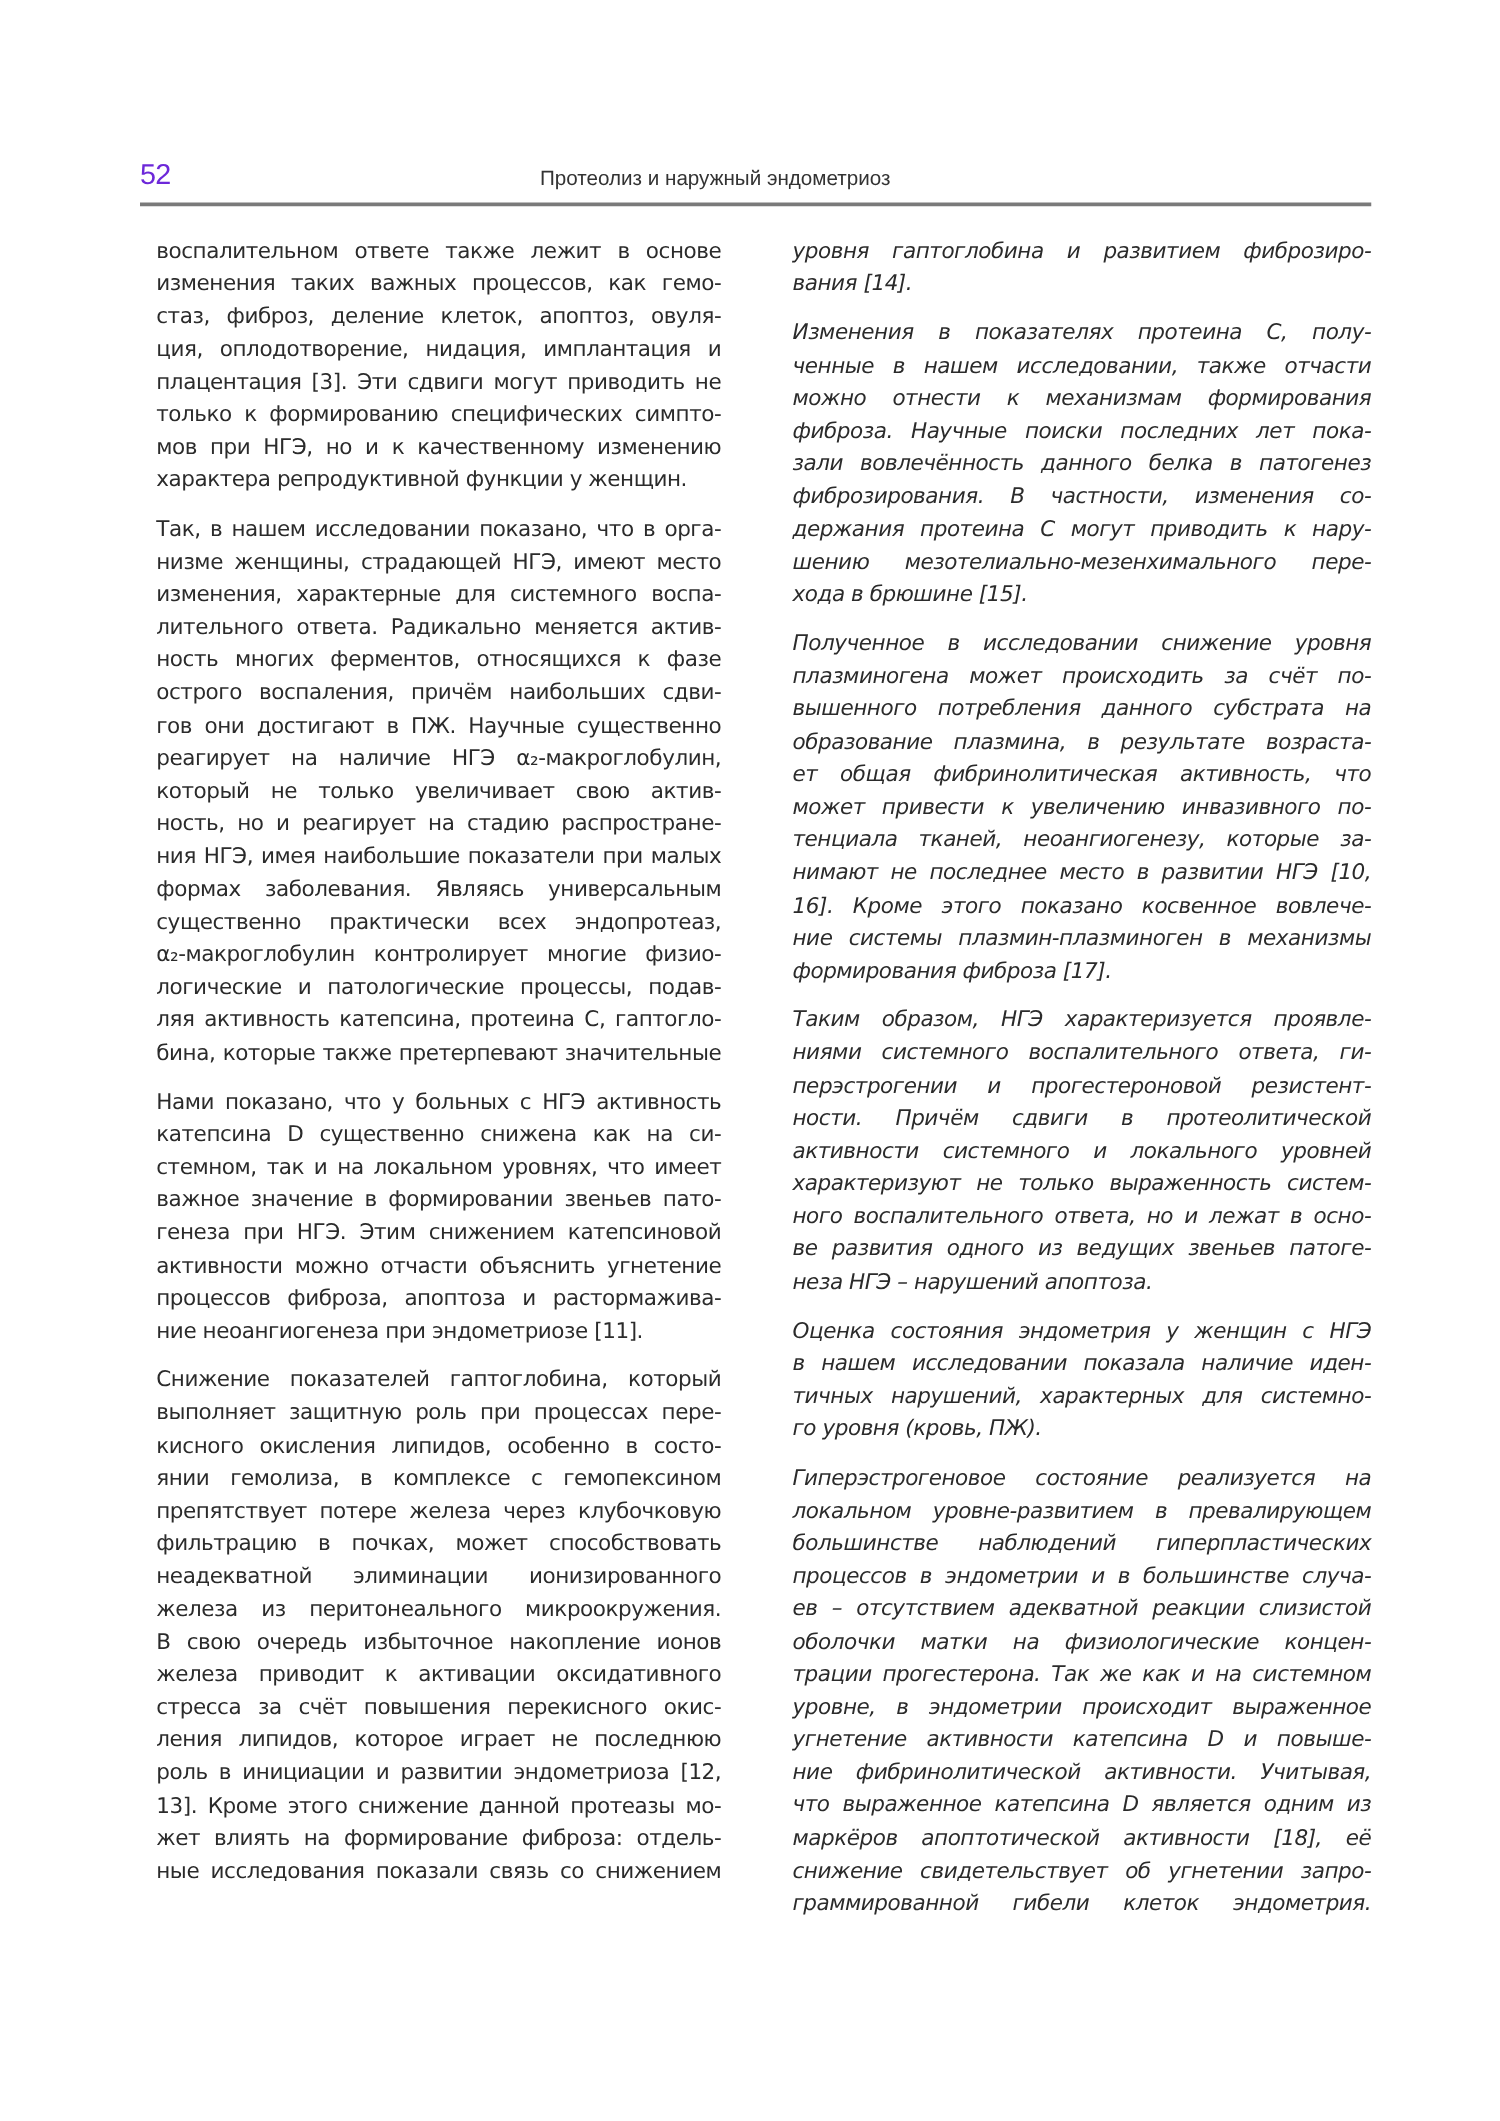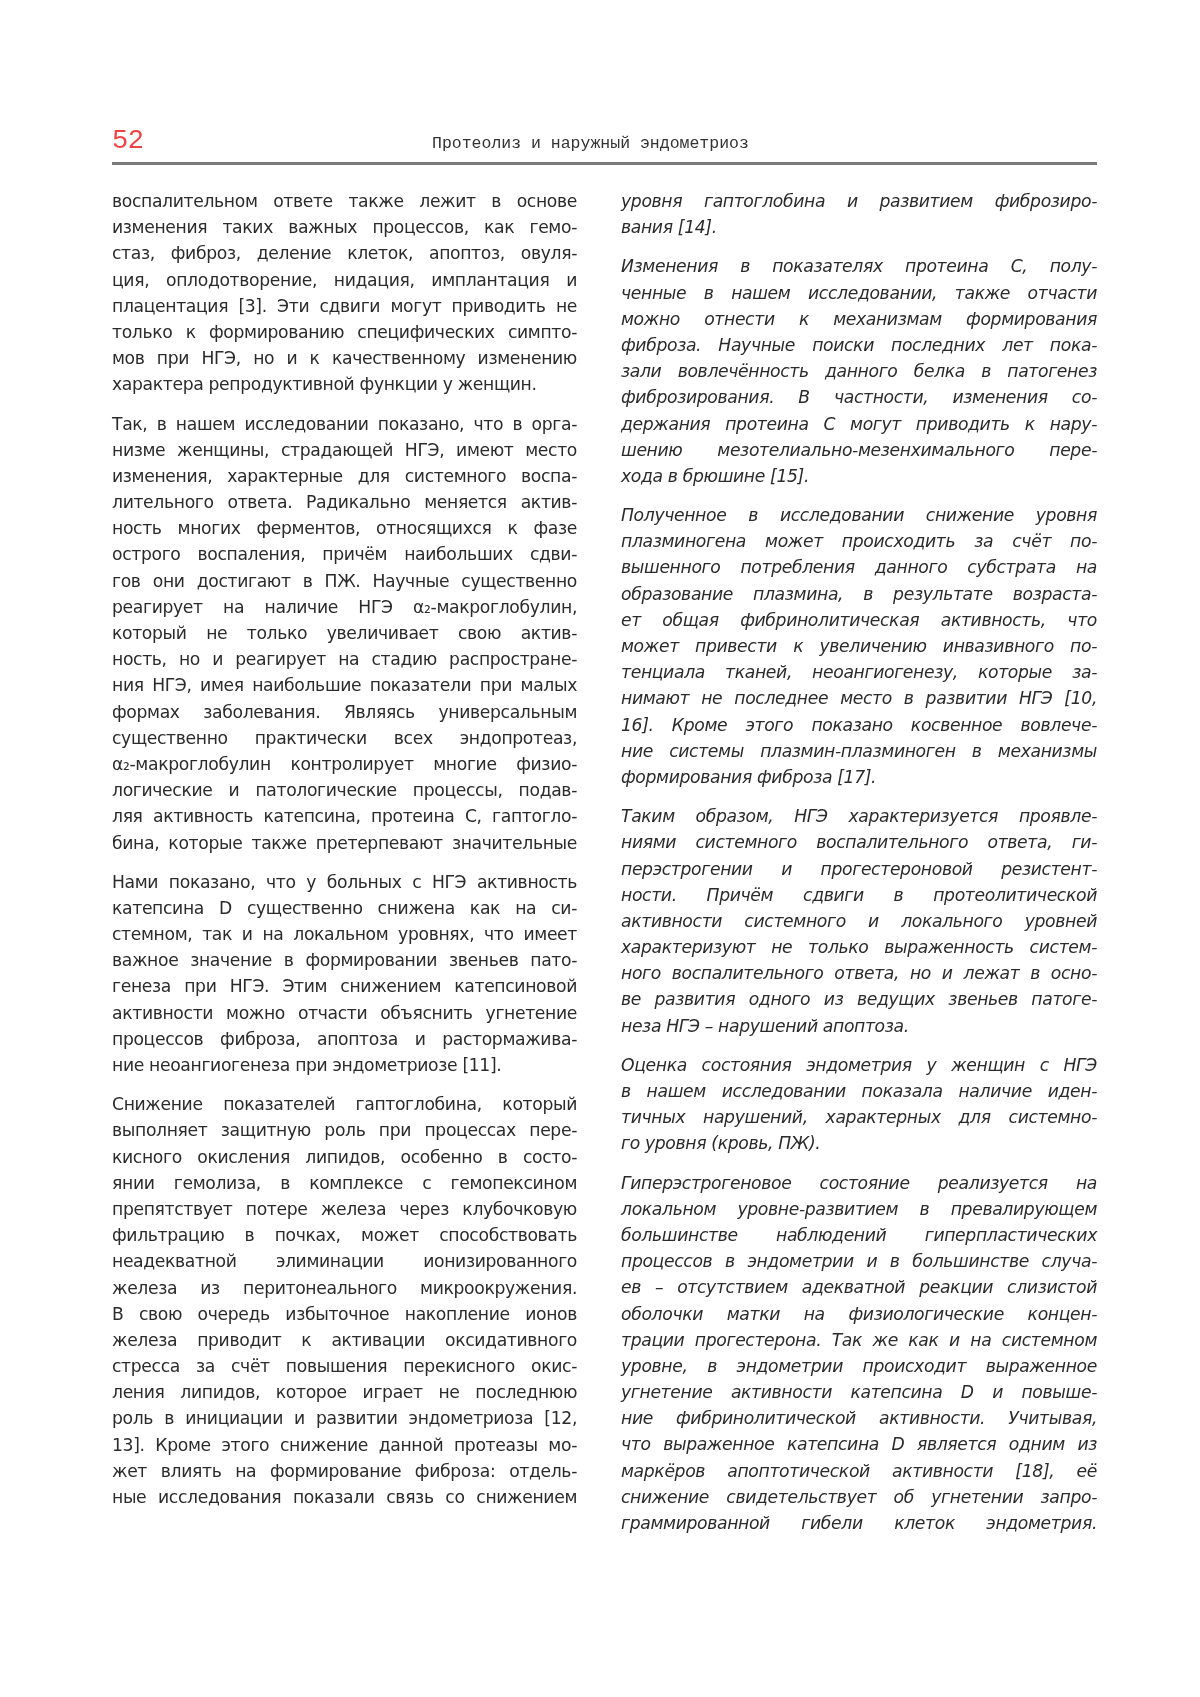--- a/index.html
+++ b/index.html
@@ -1,25 +1,25 @@
 <!DOCTYPE html>
 <html><head>
 <meta charset="utf-8">
 <style>
   html, body { margin: 0; padding: 0; background: #ffffff; }
   body { width: 1200px; height: 1697px; position: relative; overflow: hidden;
          font-family: "DejaVu Sans", sans-serif; color: #2b2b2b; }
   .header { position: absolute; left: 112px; top: 120px; width: 985px; height: 42px; }
-  .page-number { position: absolute; left: 0; top: 6px; font-size: 27px; color: #ef4444; letter-spacing: -0.5px; font-family: Liberation Mono, monospace; }
-  .running-title { position: absolute; left: 320px; top: 14px; font-size: 16.5px; color: #333; font-family: Liberation Mono, monospace; }
+  .page-number { position: absolute; left: 0; top: 6px; font-size: 23px; color: #6d28d9; letter-spacing: -0.5px; font-family: Liberation Sans, sans-serif; }
+  .running-title { position: absolute; left: 320px; top: 14px; font-size: 16.5px; color: #333; font-family: Liberation Sans, sans-serif; }
   .header-rule { position: absolute; left: 0; top: 42px; width: 985px; height: 3px; background: #7a7a7a; }
   .column { position: absolute; top: 188px; width: 465px; }
   .col-left { left: 112px; }
   .col-right { left: 621px; width: 476px; font-style: italic; }
-  .para { margin: 0 0 13px 0; }
+  .para { margin: 0 0 13px 13px; }
   .line { display: block; height: 26.2px; line-height: 26.2px; font-size: 17.2px;
           text-align: justify; text-align-last: justify; white-space: nowrap; overflow: visible;
           font-family: "DejaVu Sans", sans-serif; letter-spacing: -0.35px; }
   .line.last { text-align-last: left; }
 </style>
 </head>
 <body>
 
 <div class="header">
   <span class="page-number">52</span>

